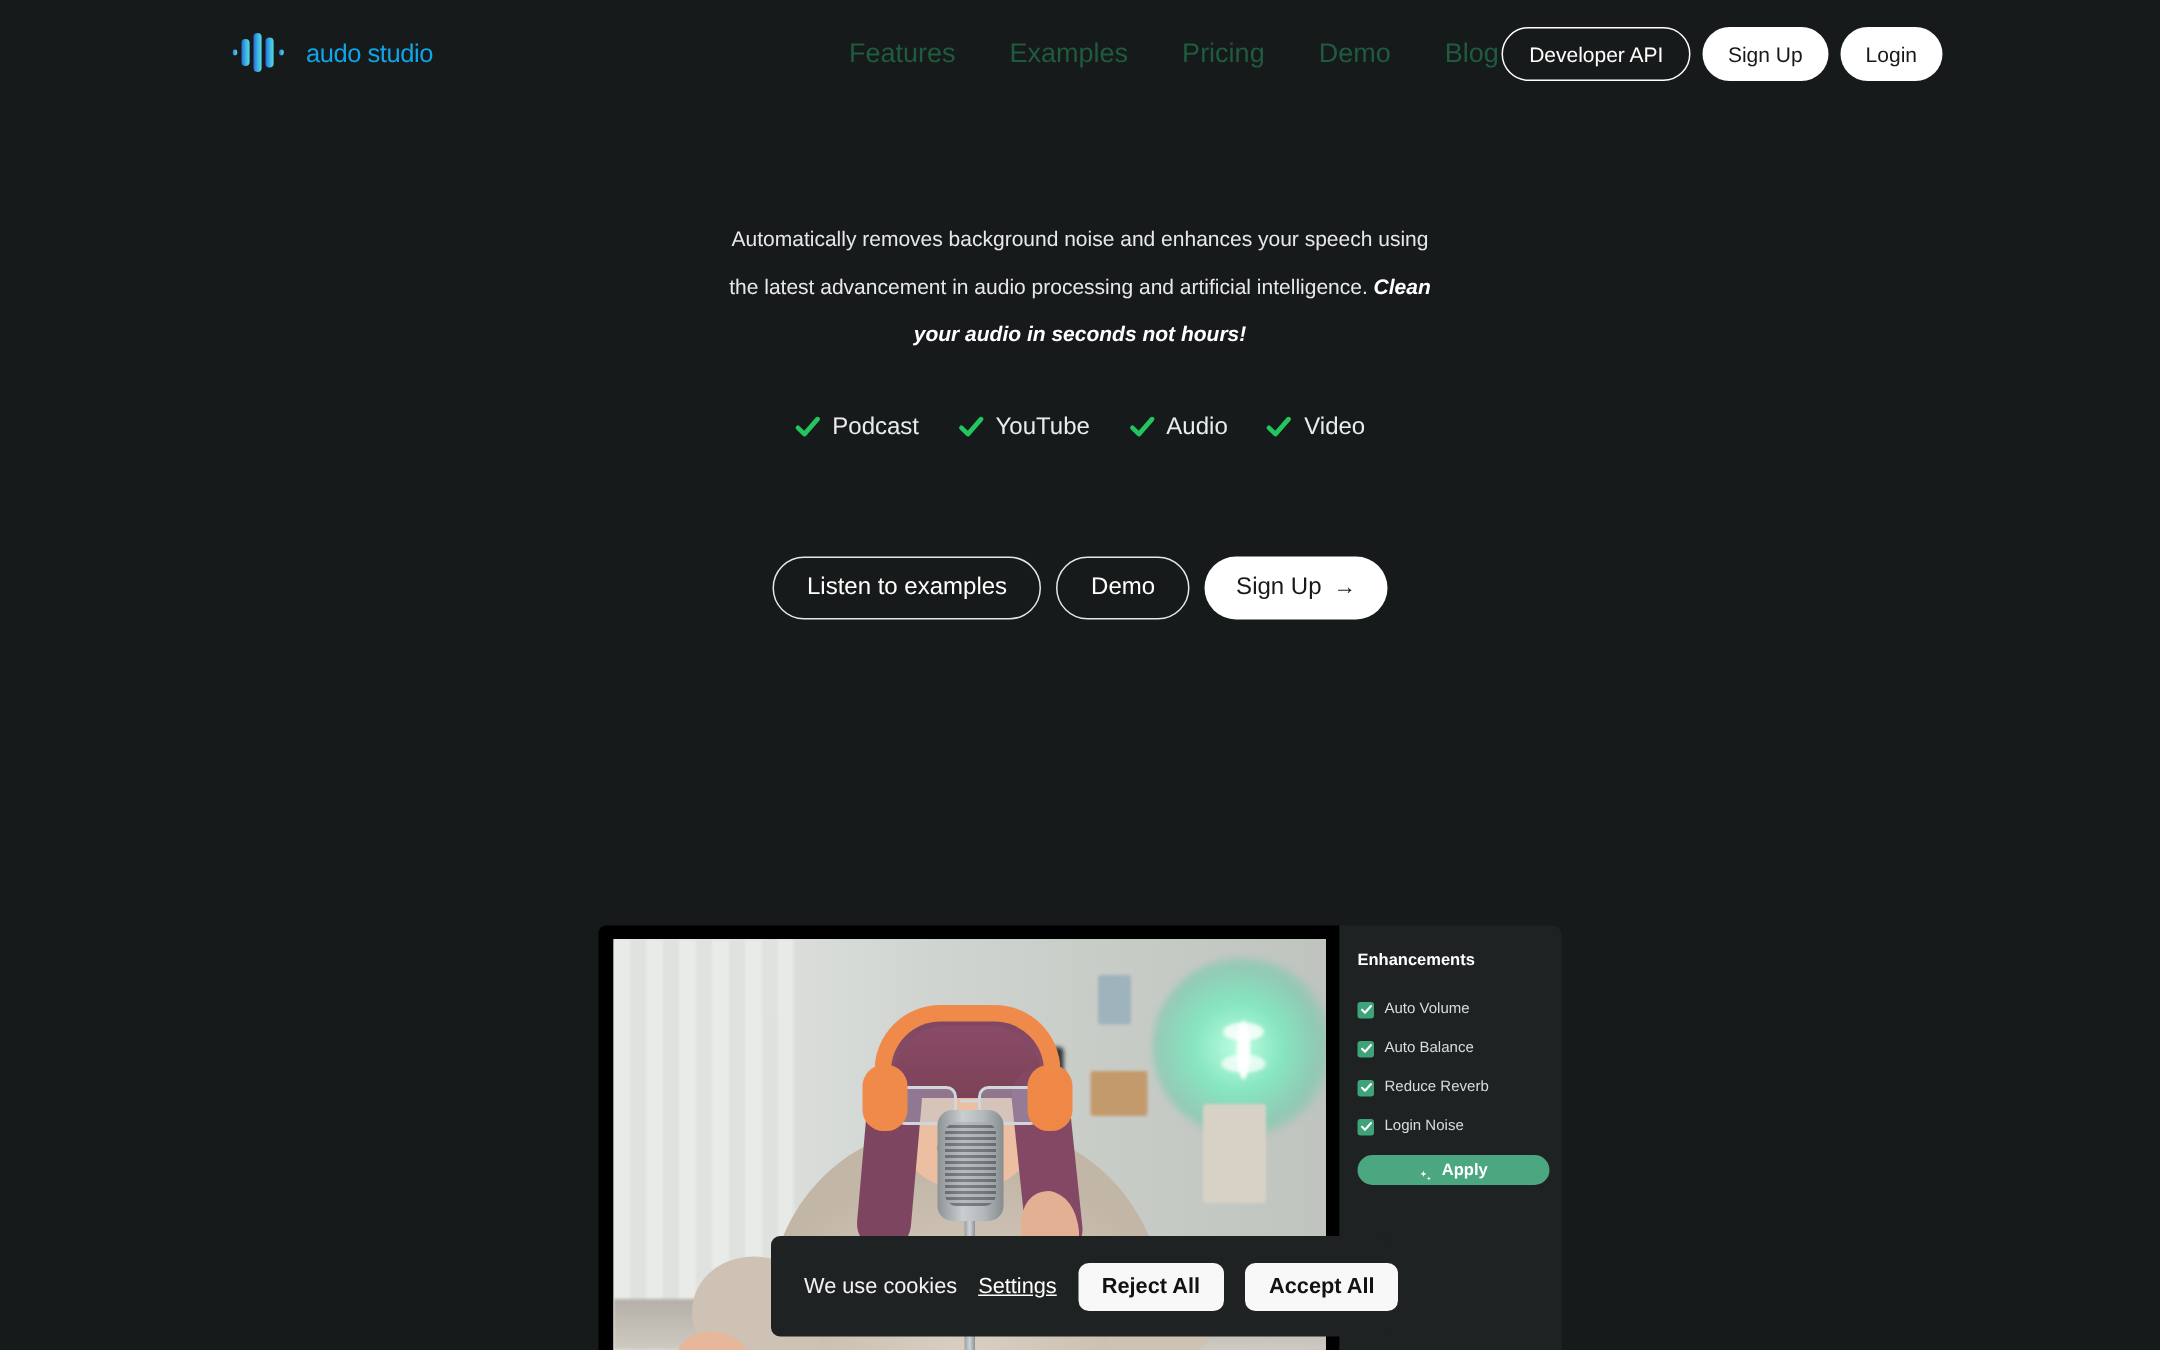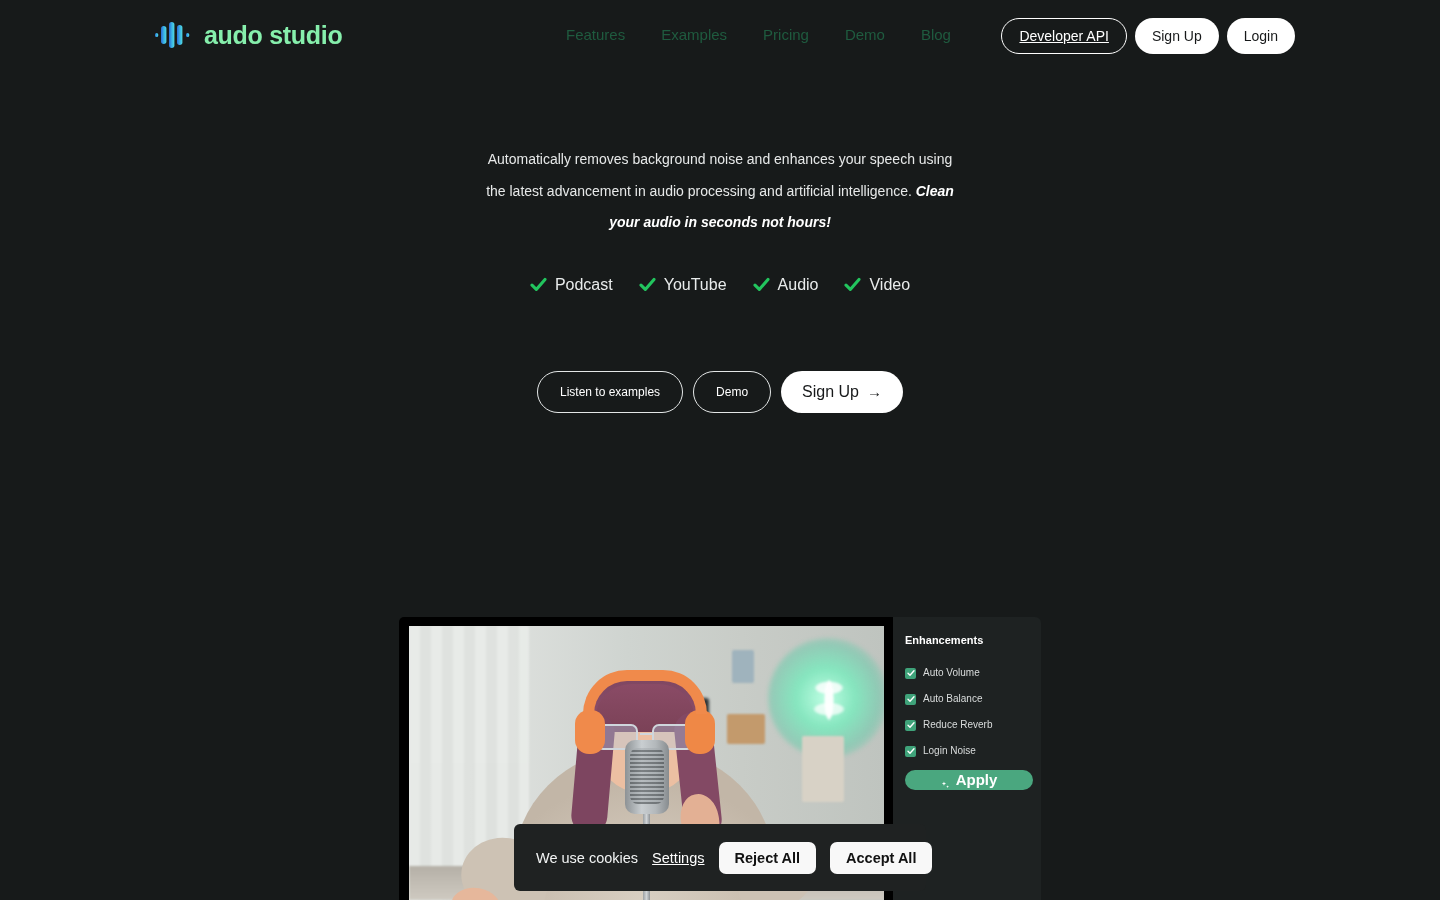--- a/index.html
+++ b/index.html
@@ -39,39 +39,39 @@
     align-items: center;
     gap: 11px;
     height: 36px;
   }
   .brand-mark {
     width: 38px;
     height: 26px;
     display: block;
   }
   .brand-name {
-    color: #86efac;
-    font-size: 25px;
-    font-weight: 700;
+    color: #0ea5e9;
+    font-size: 17px;
+    font-weight: 400;
     letter-spacing: -0.3px;
     line-height: 1;
     white-space: nowrap;
   }
 
   .nav {
     position: absolute;
     left: 548px;
     top: 22px;
     display: flex;
     align-items: center;
     gap: 0px;
   }
   .nav a {
     color: #1f5b3f;
-    font-size: 15px;
+    font-size: 18px;
     text-decoration: none;
     line-height: 26px;
     padding: 0 18px;
     white-space: nowrap;
   }
 
   .header-actions {
     position: absolute;
     right: 145px;
     top: 18px;
@@ -89,21 +89,20 @@
     justify-content: center;
   }
   .btn-outline-sm {
     background: #171a1a;
     color: #ffffff;
     border: 1px solid #ffffff;
     border-radius: 999px;
     height: 36px;
     padding: 0 17px;
     font-size: 14px;
-    text-decoration: underline;
   }
   .btn-white-sm {
     background: #ffffff;
     color: #17191a;
     border-radius: 999px;
     height: 36px;
     padding: 0 17px;
     font-size: 14px;
   }
 
@@ -160,21 +159,21 @@
     justify-content: center;
     gap: 10px;
   }
   .btn-outline-lg {
     background: transparent;
     color: #ffffff;
     border: 1px solid #e4e7e7;
     border-radius: 999px;
     height: 42px;
     padding: 0 22px;
-    font-size: 12px;
+    font-size: 16px;
   }
   .btn-white-lg {
     background: #ffffff;
     color: #17191a;
     border-radius: 999px;
     height: 42px;
     padding: 0 21px;
     font-size: 16px;
     gap: 8px;
   }
@@ -307,21 +306,21 @@
     height: 20px;
     background: #4aa77f;
     border-radius: 999px;
     display: flex;
     align-items: center;
     justify-content: center;
     gap: 6px;
     cursor: pointer;
   }
   .enh-apply-icon { width: 9px; height: 9px; display: block; }
-  .enh-apply-label { color: #ffffff; font-size: 15px; font-weight: 600; line-height: 12px; }
+  .enh-apply-label { color: #ffffff; font-size: 11px; font-weight: 600; line-height: 12px; }
 
   
   .cookie-bar {
     position: absolute;
     left: 514px;
     top: 824px;
     width: 412px;
     height: 67px;
     background: #1f2222;
     border-radius: 6px;

